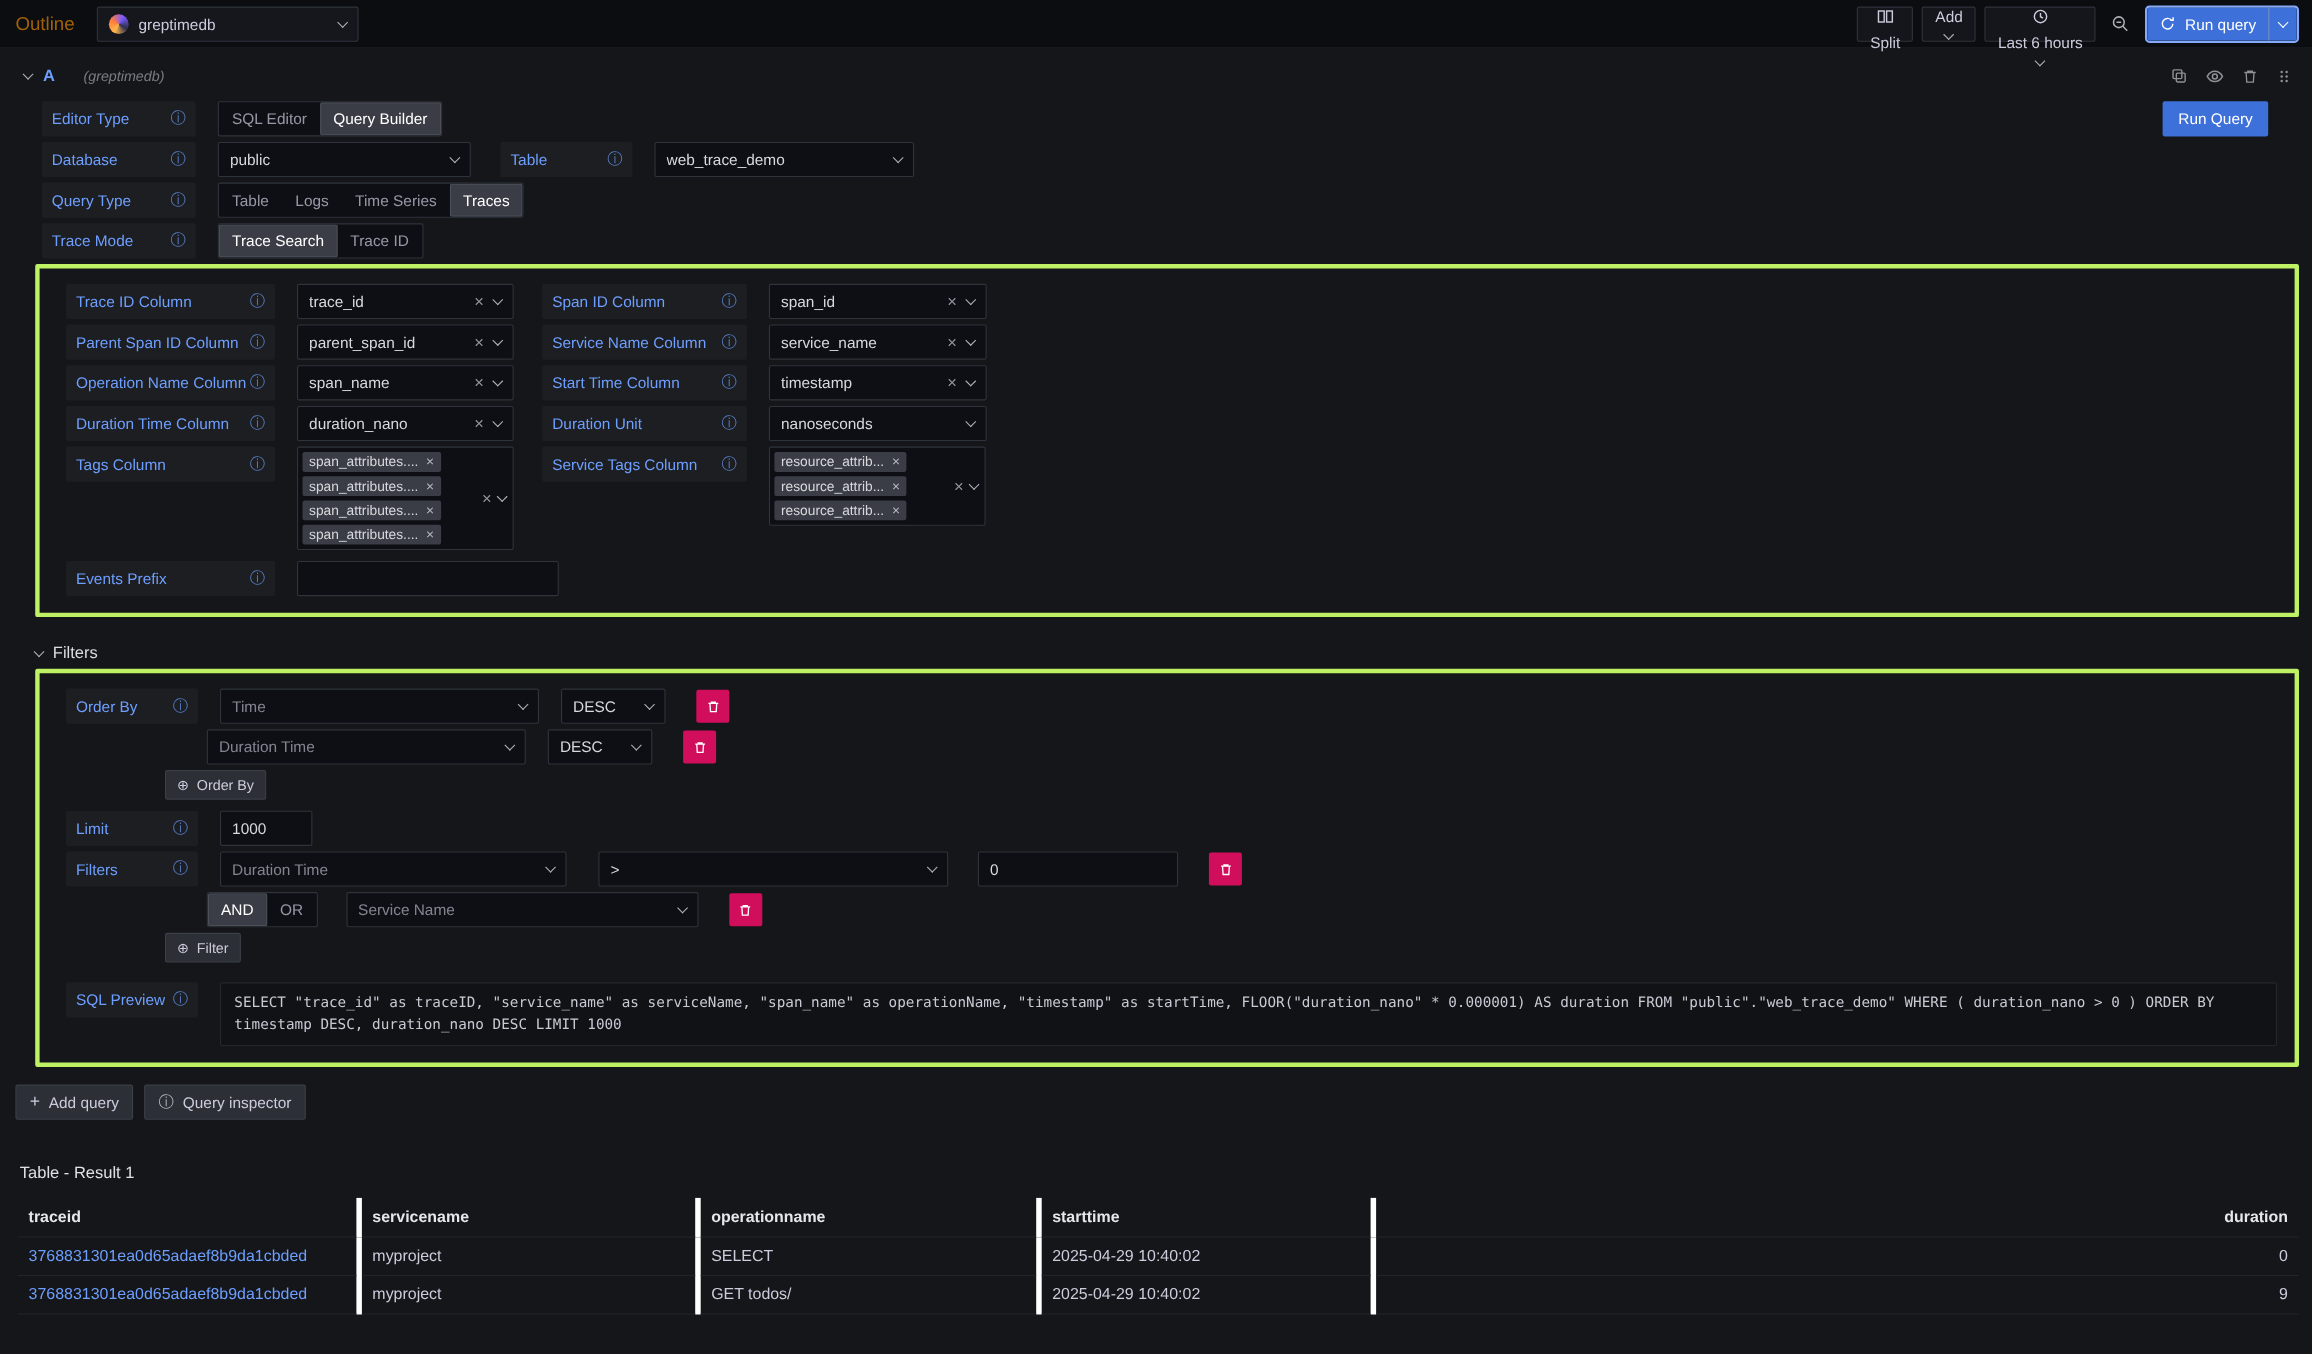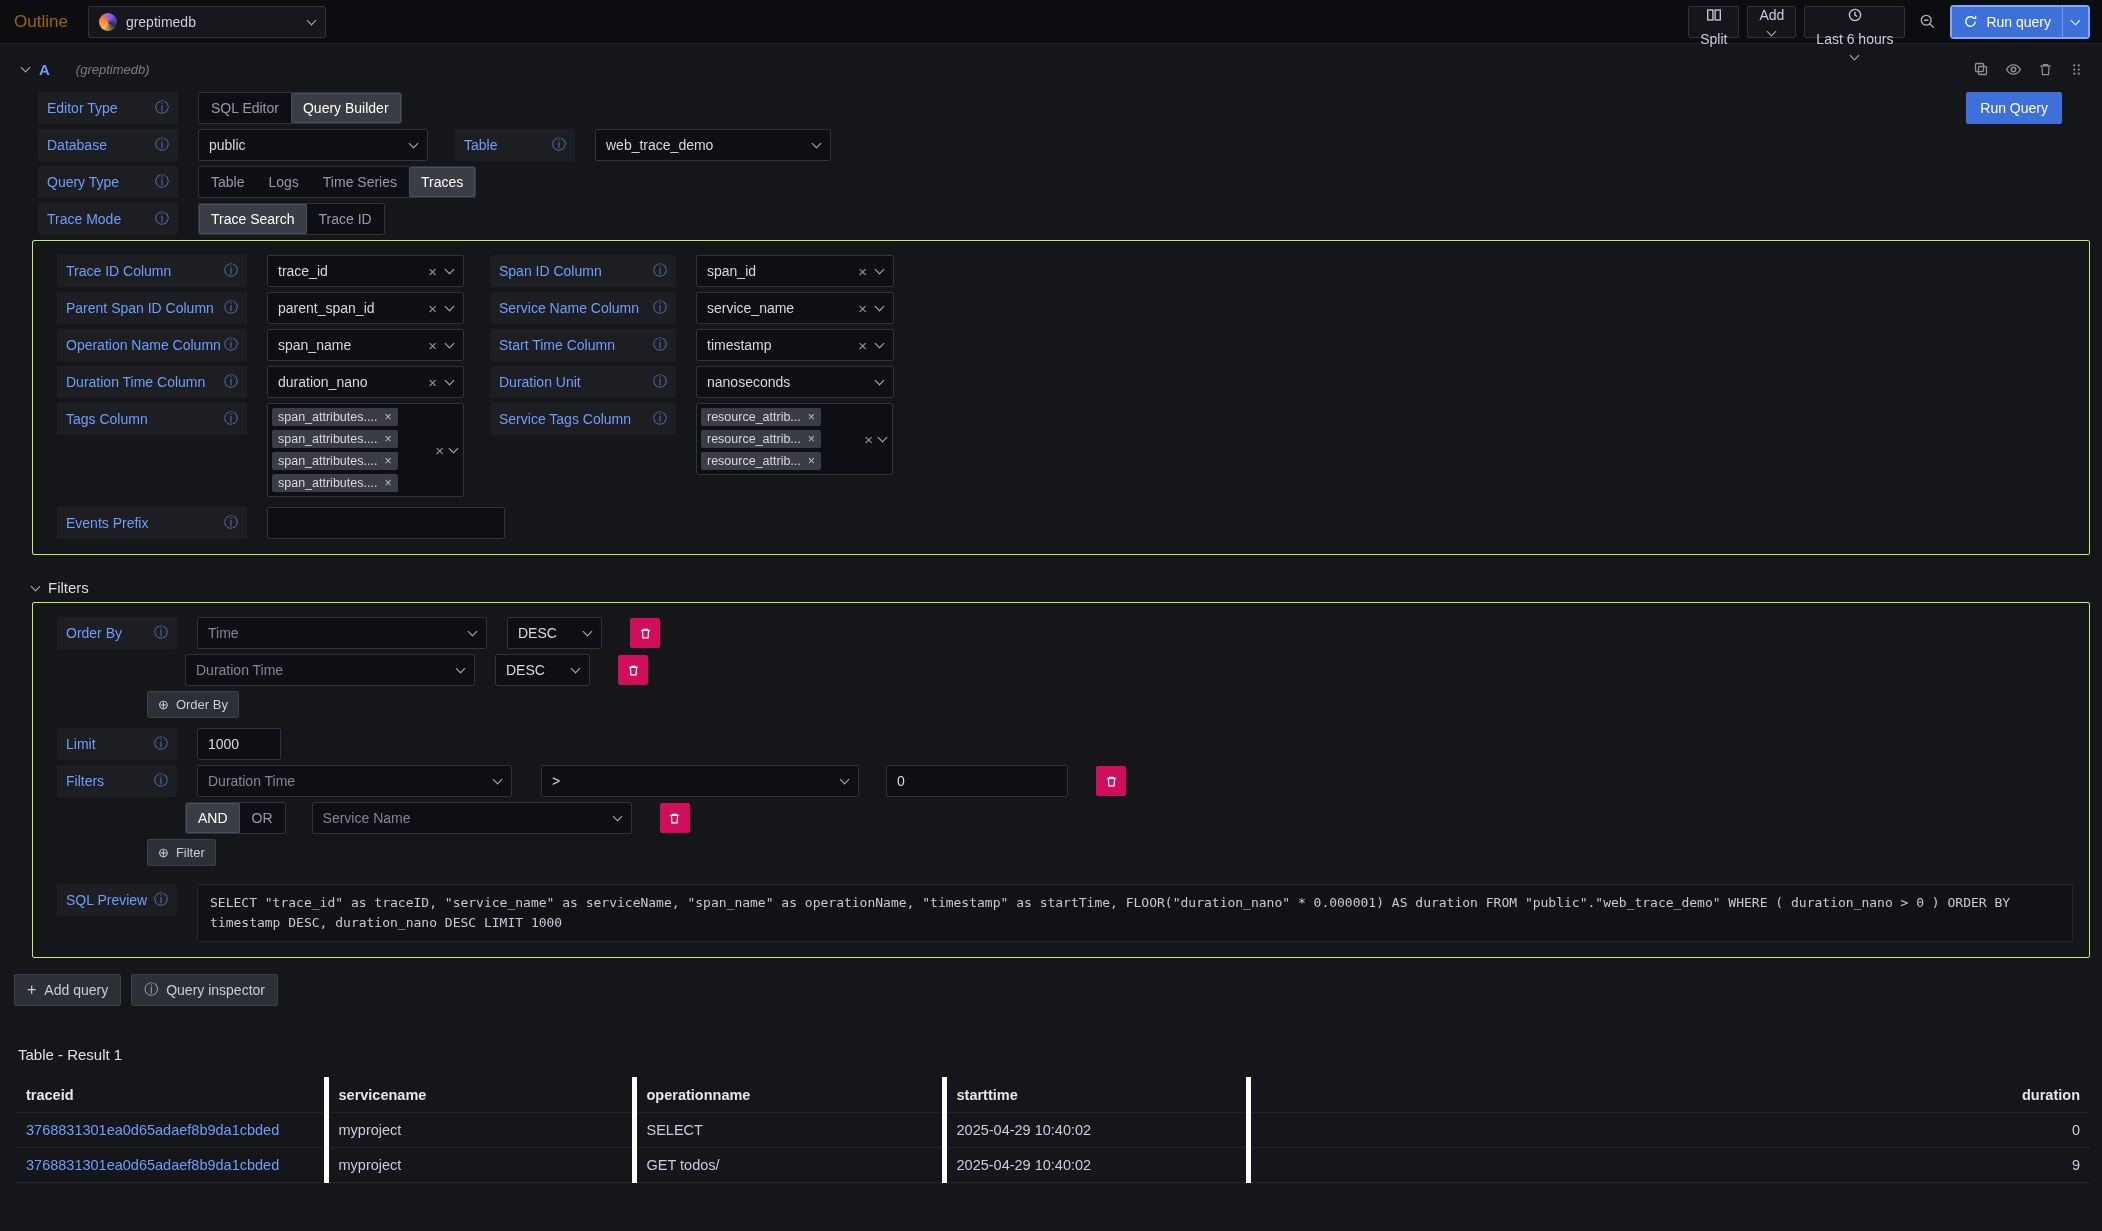--- a/index.html
+++ b/index.html
@@ -83,21 +83,21 @@
   .multibox { display: flex; align-items: center; background: #0d0f14; border: 1px solid #2f333b;
     border-radius: 2px; width: 197px; padding: 4px 6px 4px 4px; flex: none; }
   .chips { flex: 1; display: flex; flex-direction: column; gap: 4px; min-width: 0; }
   .chip { display: inline-flex; align-items: center; gap: 7px; background: #3a3d45; border-radius: 2px;
     padding: 2px 6px; font-size: 12.5px; color: #d8d9de; width: max-content; max-width: 100%; cursor: pointer; }
   .chip .cx { color: #b9bcc4; cursor: pointer; }
   .mb-ctrl { display: flex; align-items: center; gap: 6px; margin-left: 4px; }
 
   .sec-head { display: flex; align-items: center; gap: 9px; margin: 14px 0 6px 20px;
     font-weight: 500; color: #dcdde2; font-size: 15px; cursor: pointer; }
-  .sec { border: 1px solid #bef264; border-radius: 2px; margin: 0 0 4px 20px; padding: 14px 16px 10px 24px; }
+  .sec { border: 4px solid #bef264; border-radius: 2px; margin: 0 0 4px 20px; padding: 14px 16px 10px 24px; }
   .sec .row { margin-left: 0; }
 
   .danger-btn { width: 30px; height: 30px; border: none; border-radius: 2px; background: #d10e5c;
     color: #fff; display: flex; align-items: center; justify-content: center; margin-left: 16px; cursor: pointer; }
   .mini-btn { display: inline-flex; align-items: center; gap: 7px; height: 27px; padding: 0 10px;
     background: #2c2f36; border: 1px solid #3b3f47; border-radius: 2px; color: #ccccdc; font-size: 13px;
     cursor: pointer; font-family: inherit; }
   .plus-circle { font-size: 13px; color: #ccccdc; }
 
   .sqlbox {

